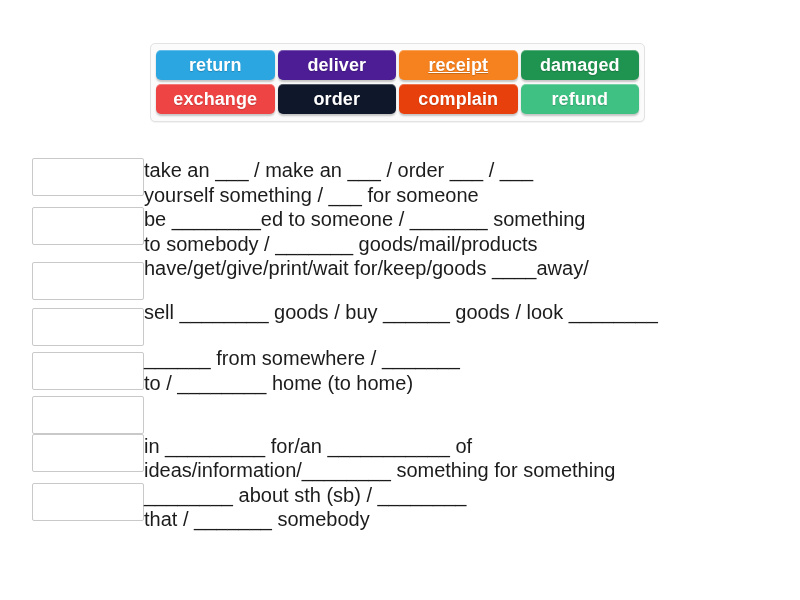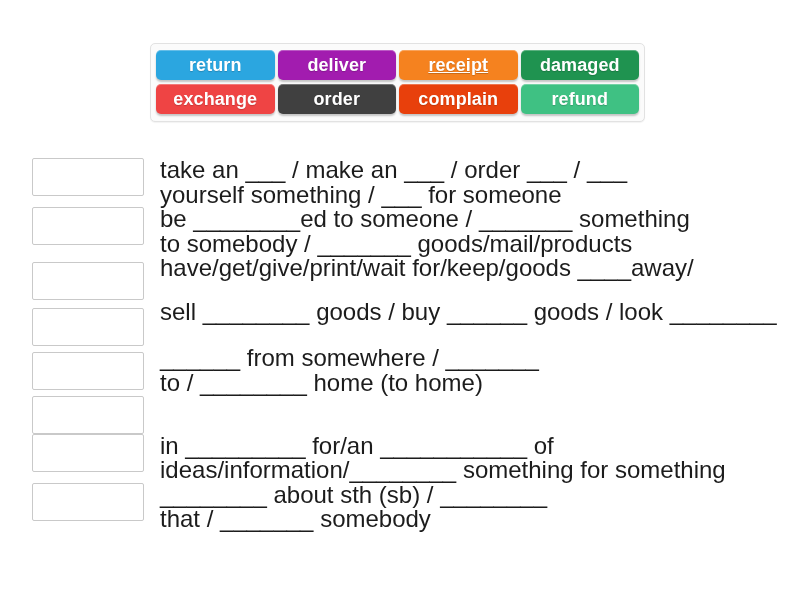--- a/index.html
+++ b/index.html
@@ -72,43 +72,42 @@
     width: 112px;
     min-width: 112px;
     height: 38px;
     margin-left: 32px;
     border: 1px solid #c9c9c9;
     background: #ffffff;
     border-radius: 2px;
     box-sizing: border-box;
   }
   .q-text {
-    margin-left: 16px;
-    font-size: 24px;
+    font-size: 20px;
     line-height: 24.6px;
     color: #1c1c1c;
     white-space: pre-line;
     padding-top: 0px;
     flex: 1 1 auto;
   }
   .q-text b { font-weight: normal; }
 </style>
 </head>
 <body>
 
 <div id="tile-bank">
     <div class="tile-row">
       <div class="tile" style="background: rgb(43, 166, 224);">return</div>
-      <div class="tile" style="background: #a21caf;">deliver</div>
+      <div class="tile" style="background: #4c1d95;">deliver</div>
       <div class="tile" style="background: rgb(245, 130, 31); text-decoration: underline;">receipt</div>
       <div class="tile" style="background: rgb(31, 147, 80);">damaged</div>
     </div>
     <div class="tile-row">
       <div class="tile" style="background: #ef4444;">exchange</div>
-      <div class="tile" style="background: #404040;">order</div>
+      <div class="tile" style="background: #0f172a;">order</div>
       <div class="tile" style="background: rgb(232, 64, 12);">complain</div>
       <div class="tile" style="background: rgb(63, 193, 131);">refund</div>
     </div>
   </div>
 
 <div id="rows">
     <div class="q-row">
       <div class="drop-slot"></div>
       <div class="q-text">take an ___ / make an ___ / order ___ / ___<br>yourself something / ___ for someone</div>
     </div>

